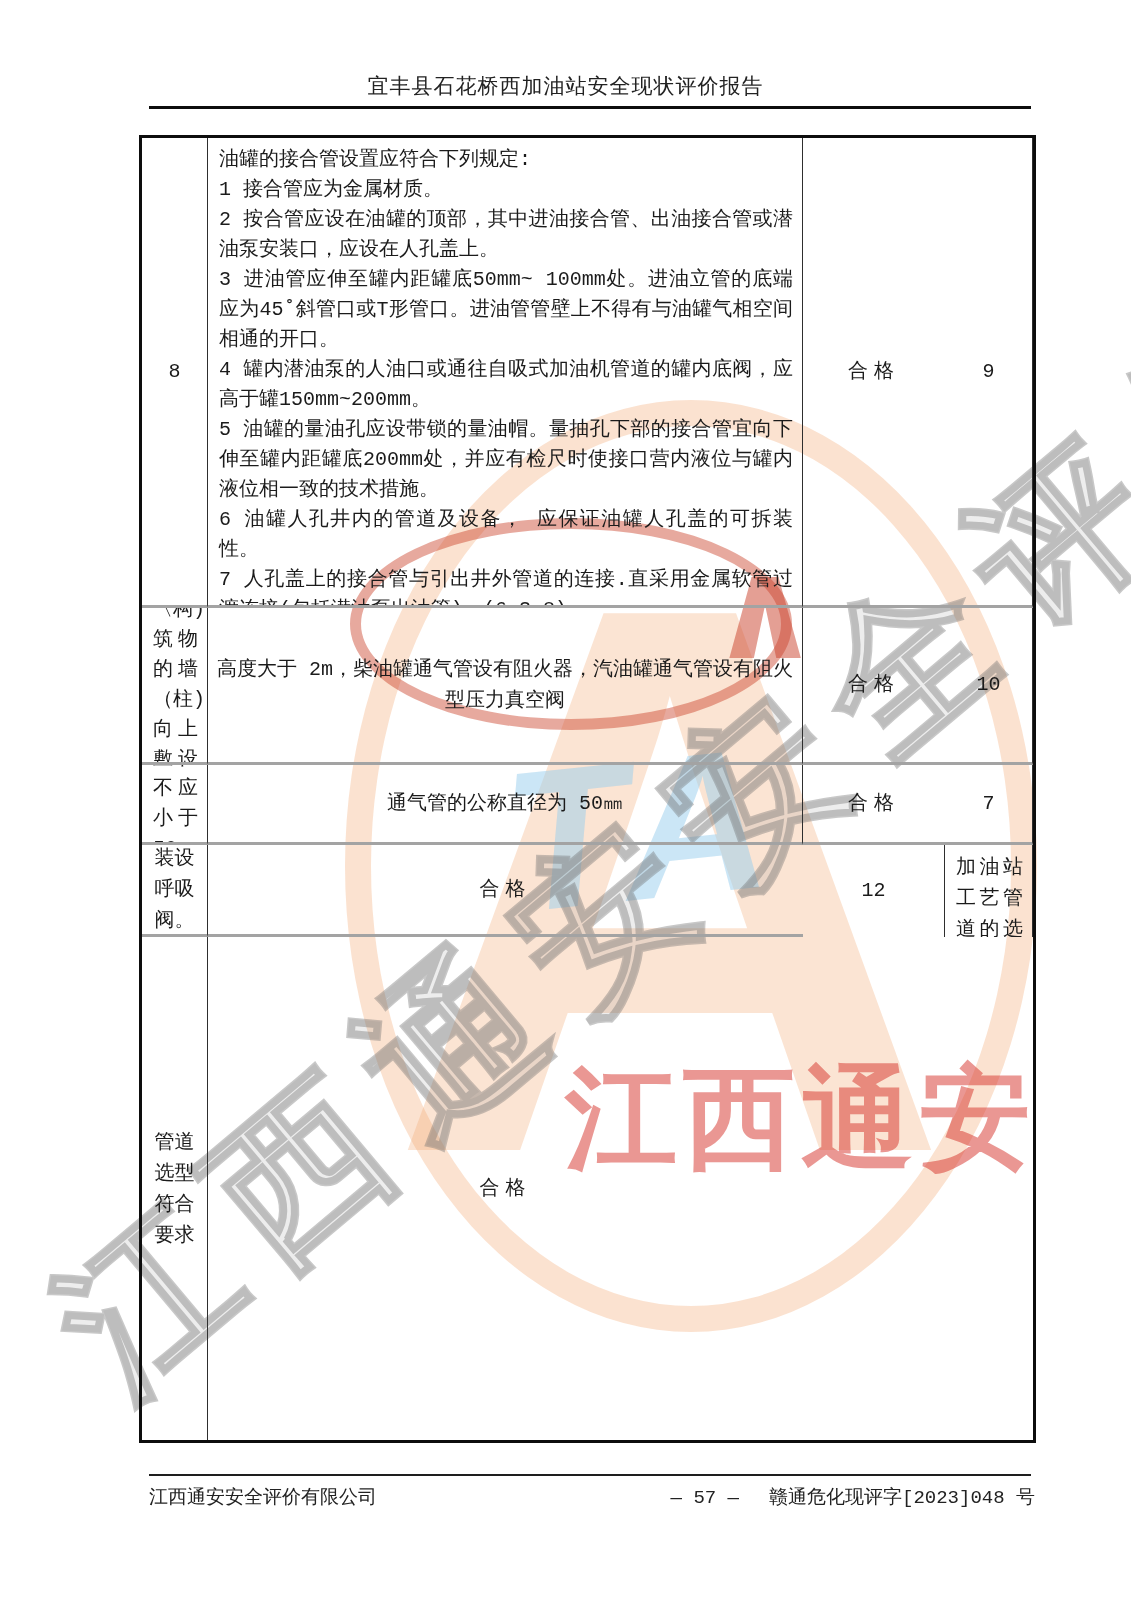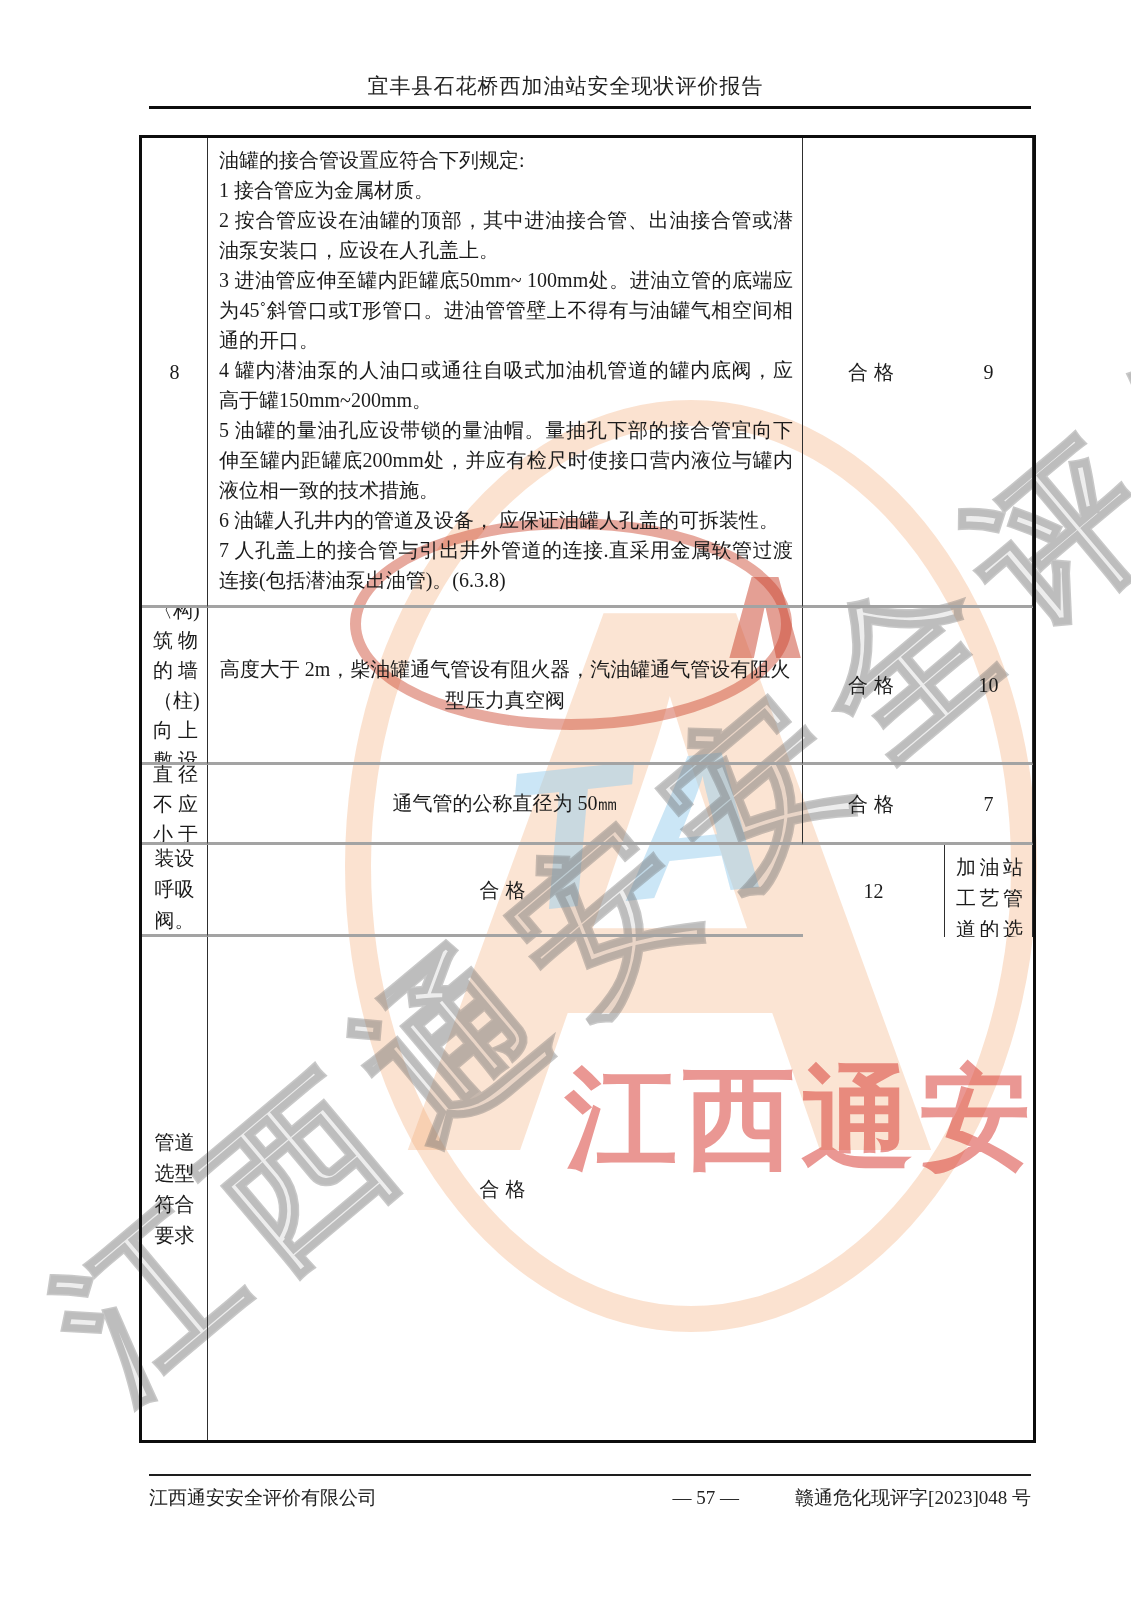--- a/index.html
+++ b/index.html
@@ -43,21 +43,21 @@
     color:rgba(125,125,125,0.14);
     -webkit-text-stroke:3px rgba(110,110,110,0.38);
     transform:rotate(-40deg);transform-origin:0 0;
   }
   .wm-red-text{
     position:absolute;left:565px;top:1059px;white-space:nowrap;
     font-size:112px;line-height:120px;font-weight:bold;letter-spacing:6px;
     color:rgba(214,48,40,0.50);
   }
   
-  .content{position:absolute;inset:0;z-index:1;}
+  .content{position:absolute;inset:0;z-index:1;font-family:Liberation Mono, monospace;}
   .header-title{
     position:absolute;top:72px;left:0;width:100%;text-align:center;
     font-size:21px;letter-spacing:1px;color:#222;
   }
   .header-rule{position:absolute;top:106px;left:149px;width:882px;height:3px;background:#0d0d0d;}
   .doc-table{
     position:absolute;left:139px;top:135px;width:891px;height:1302px;
     border:3px solid #0d0d0d;
     display:grid;
     grid-template-columns:66px 595px 142px 88px;

